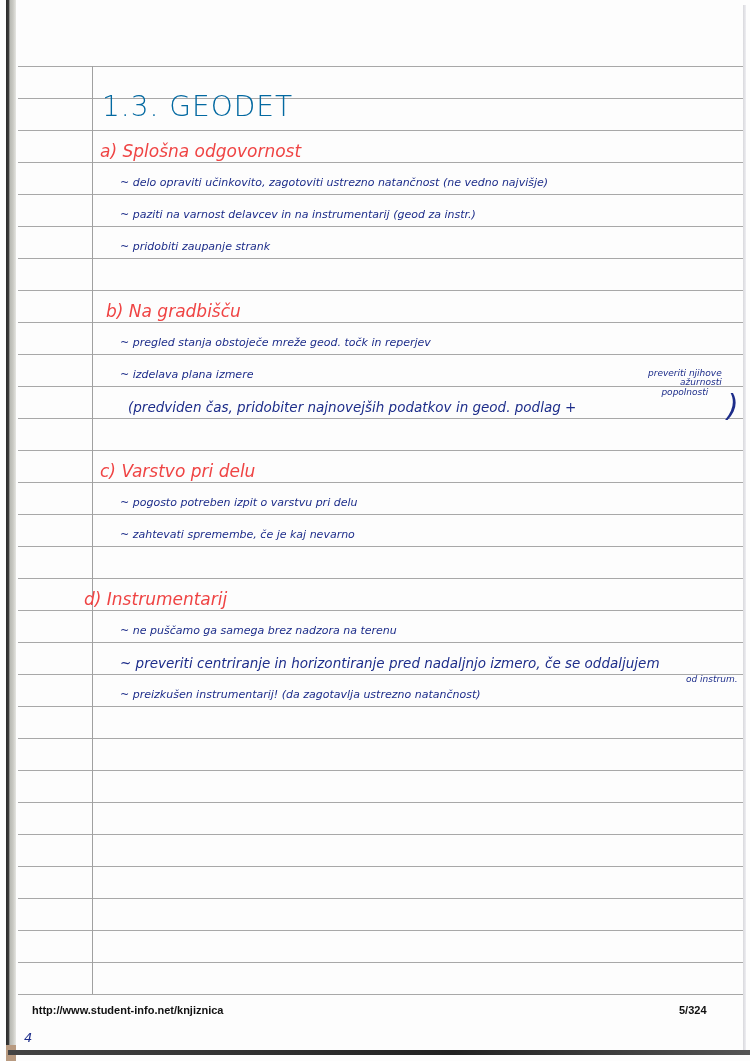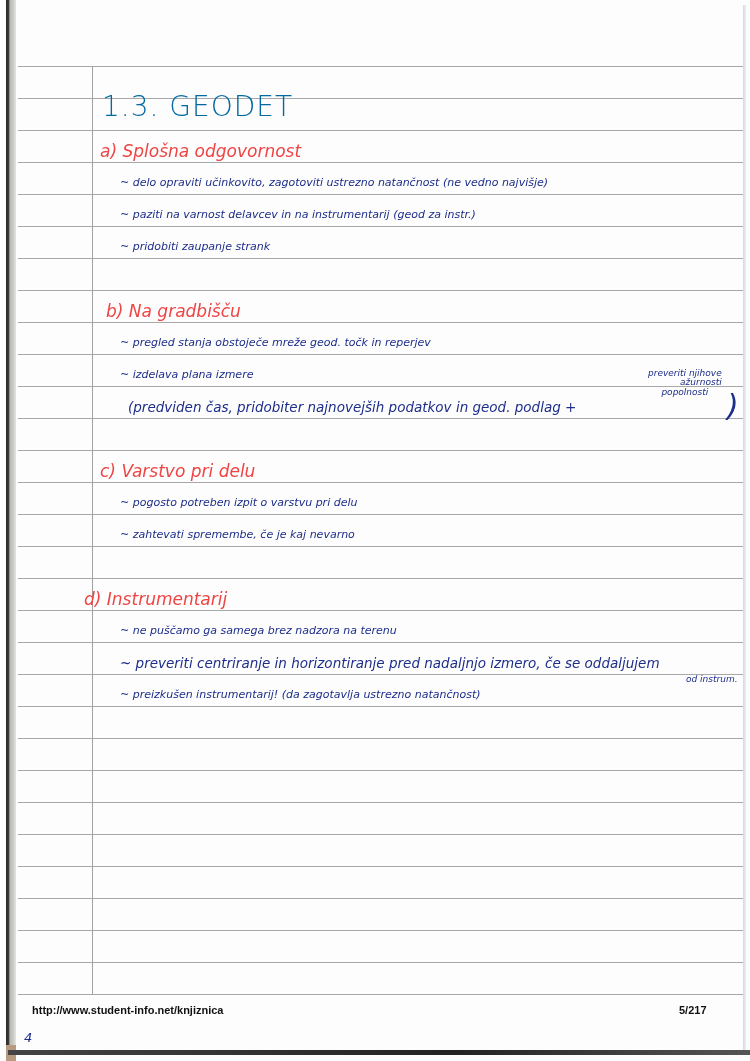--- a/index.html
+++ b/index.html
@@ -87,14 +87,14 @@
 <div class="hw item" style="left:120px; top:497px;">~ pogosto potreben izpit o varstvu pri delu</div>
 <div class="hw item" style="left:120px; top:529px;">~ zahtevati spremembe, če je kaj nevarno</div>
 
 <div class="hw heading" style="left:84px; top:591px;">d) Instrumentarij</div>
 <div class="hw item" style="left:120px; top:625px;">~ ne puščamo ga samega brez nadzora na terenu</div>
 <div class="hw item" style="left:120px; top:657px; font-size:13.5px;">~ preveriti centriranje in horizontiranje pred nadaljnjo izmero, če se oddaljujem</div>
 <div class="hw note" style="left:686px; top:675px;">od instrum.</div>
 <div class="hw item" style="left:120px; top:689px;">~ preizkušen instrumentarij! (da zagotavlja ustrezno natančnost)</div>
 
 <div class="footer-url">http://www.student-info.net/knjiznica</div>
-<div class="footer-page">5/217</div>
+<div class="footer-page">5/324</div>
 <div class="page-mark">4</div>
 
 </body></html>

